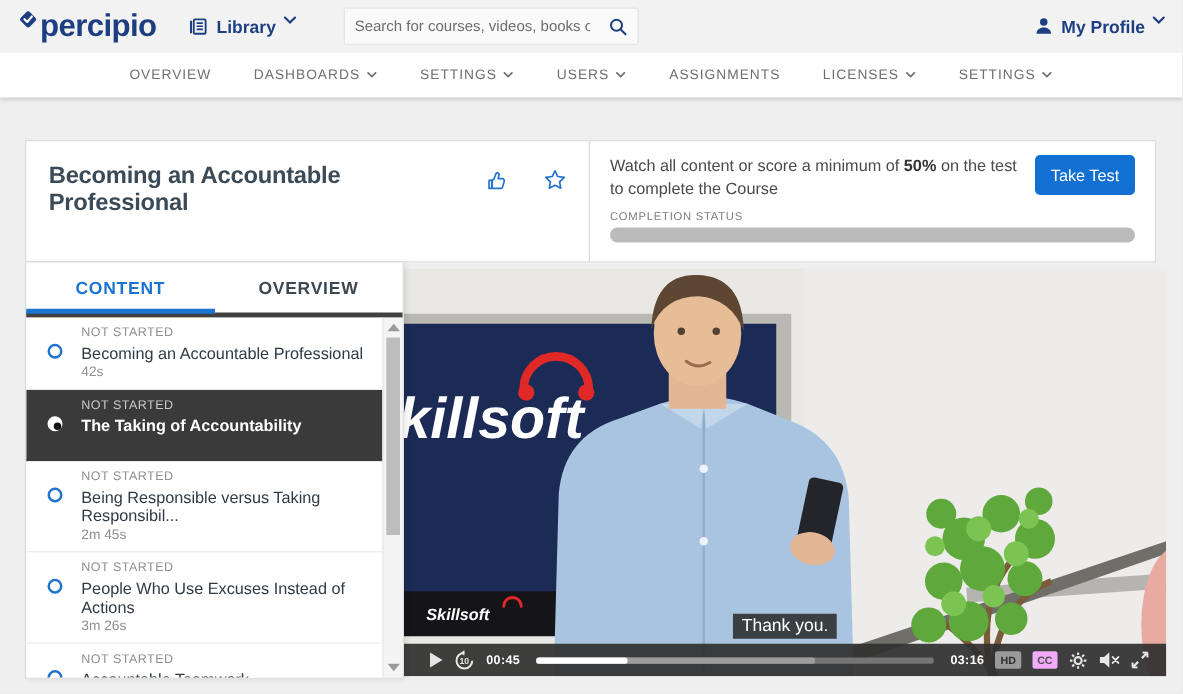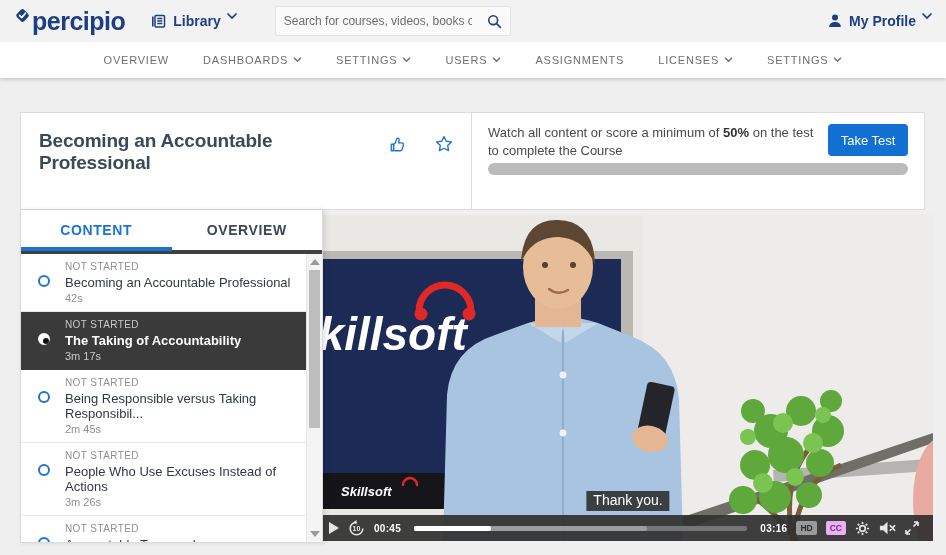--- a/index.html
+++ b/index.html
@@ -60,21 +60,21 @@
   .scrollbar { position:absolute; right:0; top:0; bottom:0; width:16px; background:#f4f4f4; border-left:1px solid #e6e6e6; }
   .sb-thumb { position:absolute; left:2px; width:11px; top:16px; height:158px; background:#bdbdbd; cursor:pointer; }
   .sb-up, .sb-down { position:absolute; left:3px; width:0; height:0; border-left:5px solid transparent; border-right:5px solid transparent; cursor:pointer; }
   .sb-up { top:5px; border-bottom:6px solid #9a9a9a; }
   .sb-down { bottom:5px; border-top:6px solid #9a9a9a; }
 
   
   .video { position:absolute; left:323px; top:215px; width:610px; height:326px; background:#e9e8e5; overflow:hidden; z-index:1; }
   .scene { position:absolute; left:0; top:0; }
   .caption { position:absolute; left:50%; transform:translateX(-50%); bottom:30px; background:rgba(40,40,40,0.85); color:#fff; font-size:14px; padding:1px 7px 3px 7px; white-space:nowrap; }
-  .controls { position:absolute; left:0; right:0; bottom:0; height:26px; background:rgba(48,48,48,0.93); display:flex; align-items:center; padding:0 14px 0 6px; gap:9px; }
+  .controls { position:absolute; left:0; right:0; bottom:0; height:26px; background:rgba(48,48,48,0.93); display:flex; align-items:center; padding:0 14px 0 21px; gap:9px; }
   .play { width:0; height:0; border-top:6px solid transparent; border-bottom:6px solid transparent; border-left:10px solid #e6e6e6; cursor:pointer; }
   .ctrl { background:none; border:none; padding:0; display:flex; align-items:center; cursor:pointer; }
   .ptime { color:#fff; font-size:10px; font-weight:bold; letter-spacing:0.3px; }
   .track { flex:1; height:5px; background:#757575; border-radius:2px; position:relative; cursor:pointer; margin:0 4px; }
   .buffered { position:absolute; left:0; top:0; height:5px; background:#9d9d9d; border-radius:2px; }
   .played { position:absolute; left:0; top:0; height:5px; background:#ffffff; border-radius:2px; }
   .badge { font-size:8.5px; font-weight:bold; padding:2px 4px; border-radius:2px; cursor:pointer; border:none; font-family:"Liberation Sans", sans-serif; }
   .badge.hd { background:#9a9a9a; color:#2b2b2b; }
   .badge.cc { background:#f0abfc; color:#4c4c4c; }
 </style>
@@ -180,20 +180,21 @@
         <svg width="18" height="18" viewBox="0 0 20 20">
           <path d="M10 1.8 l2.5 5.1 5.7.8 -4.1 4 1 5.6 L10 14.7 4.9 17.3 l1-5.6 -4.1-4 5.7-.8 z" fill="none" stroke="#2273cf" stroke-width="1.5" stroke-linejoin="round"></path>
         </svg>
       </button>
     </div>
     <div class="card-right">
       <div class="cr-row">
         <p class="completion-text"><span>Watch all content or score a minimum of </span><b>50%</b><span> on the test to complete the Course</span></p>
         <button class="take-test">Take Test</button>
       </div>
+      <div class="status-label">COMPLETION STATUS</div>
       <div class="pbar">
         <div class="pbar-fill" style="width: 0%;"></div>
       </div>
     </div>
   </section>
 
   <aside class="panel">
     <div class="tabs">
       <div class="tab active">CONTENT</div>
       <div class="tab">OVERVIEW</div>
@@ -203,21 +204,20 @@
         <li class="citem">
           <span class="ring"></span>
           <div class="cstatus">NOT STARTED</div>
           <div class="ctitle">Becoming an Accountable Professional</div>
           <div class="cdur">42s</div>
         </li>
         <li class="citem selected">
           <span class="ring"></span>
           <div class="cstatus">NOT STARTED</div>
           <div class="ctitle">The Taking of Accountability</div>
-          <div class="cdur">3m 17s</div>
         </li>
         <li class="citem">
           <span class="ring"></span>
           <div class="cstatus">NOT STARTED</div>
           <div class="ctitle">Being Responsible versus Taking Responsibil...</div>
           <div class="cdur">2m 45s</div>
         </li>
         <li class="citem">
           <span class="ring"></span>
           <div class="cstatus">NOT STARTED</div>

